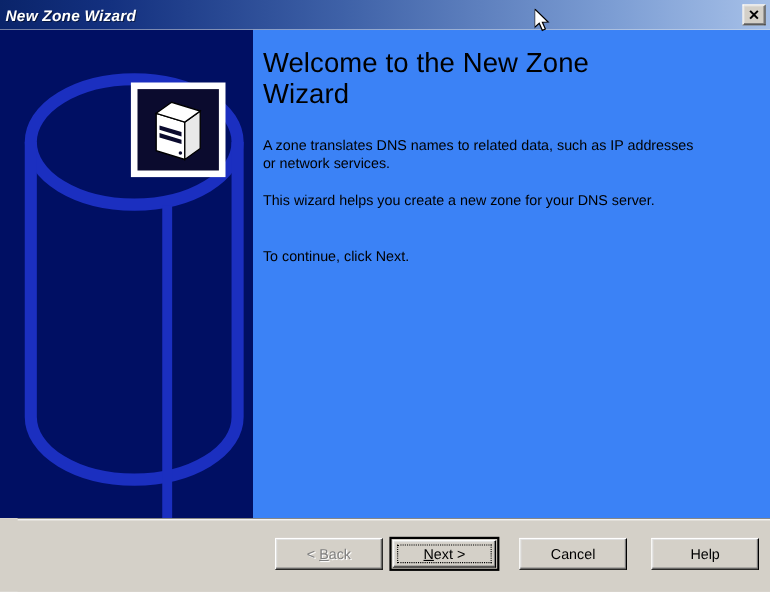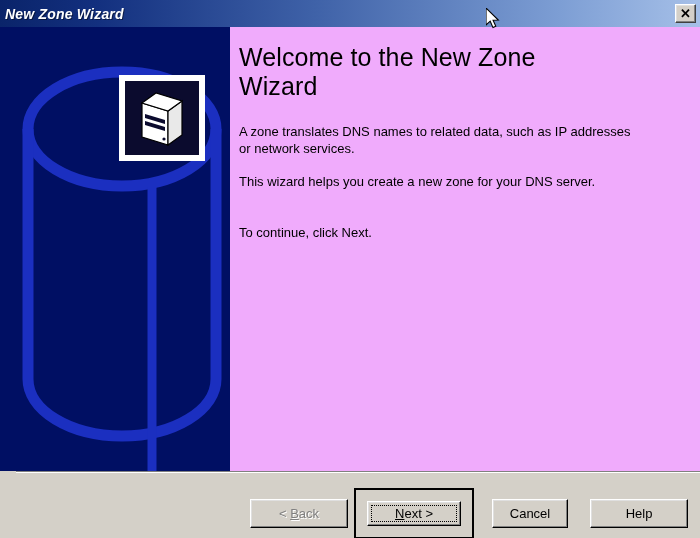--- a/index.html
+++ b/index.html
@@ -121,21 +121,21 @@
     justify-content: center;
     box-sizing: border-box;
   }
 
   
   #content {
     position: absolute;
     left: 230px; top: 0;
     width: 470px;
     height: 444px;
-    background: #f0abfc;
+    background: #3b82f6;
     box-sizing: border-box;
     padding: 16px 30px 0 9px;
   }
   #wizard-heading {
     font-size: 25px;
     line-height: 29px;
     color: #000000;
     font-weight: normal;
     margin: 0 0 22px 0;
     letter-spacing: 0.1px;
@@ -196,32 +196,32 @@
     display: flex;
     align-items: center;
     justify-content: center;
     box-sizing: border-box;
     cursor: default;
     user-select: none;
     padding: 0;
   }
   .btn-back   { width: 98px; }
   .btn-next   { width: 94px; }
-  .btn-cancel { width: 76px; }
+  .btn-cancel { width: 98px; }
   .btn-help   { width: 98px; }
 
   .btn.disabled .btn-label {
     color: #808080;
     text-shadow: 1px 1px 0 #ffffff;
   }
 
   
   .default-wrap {
     border: 2px solid #000000;
-    padding: 11px;
+    padding: 1px;
     box-sizing: content-box;
     display: inline-block;
     background: #d4d0c8;
     margin: 0 9px 0 6px;
   }
   .default-wrap .btn {
     height: 25px;
   }
   .btn-next .focus-ring {
     position: absolute;

